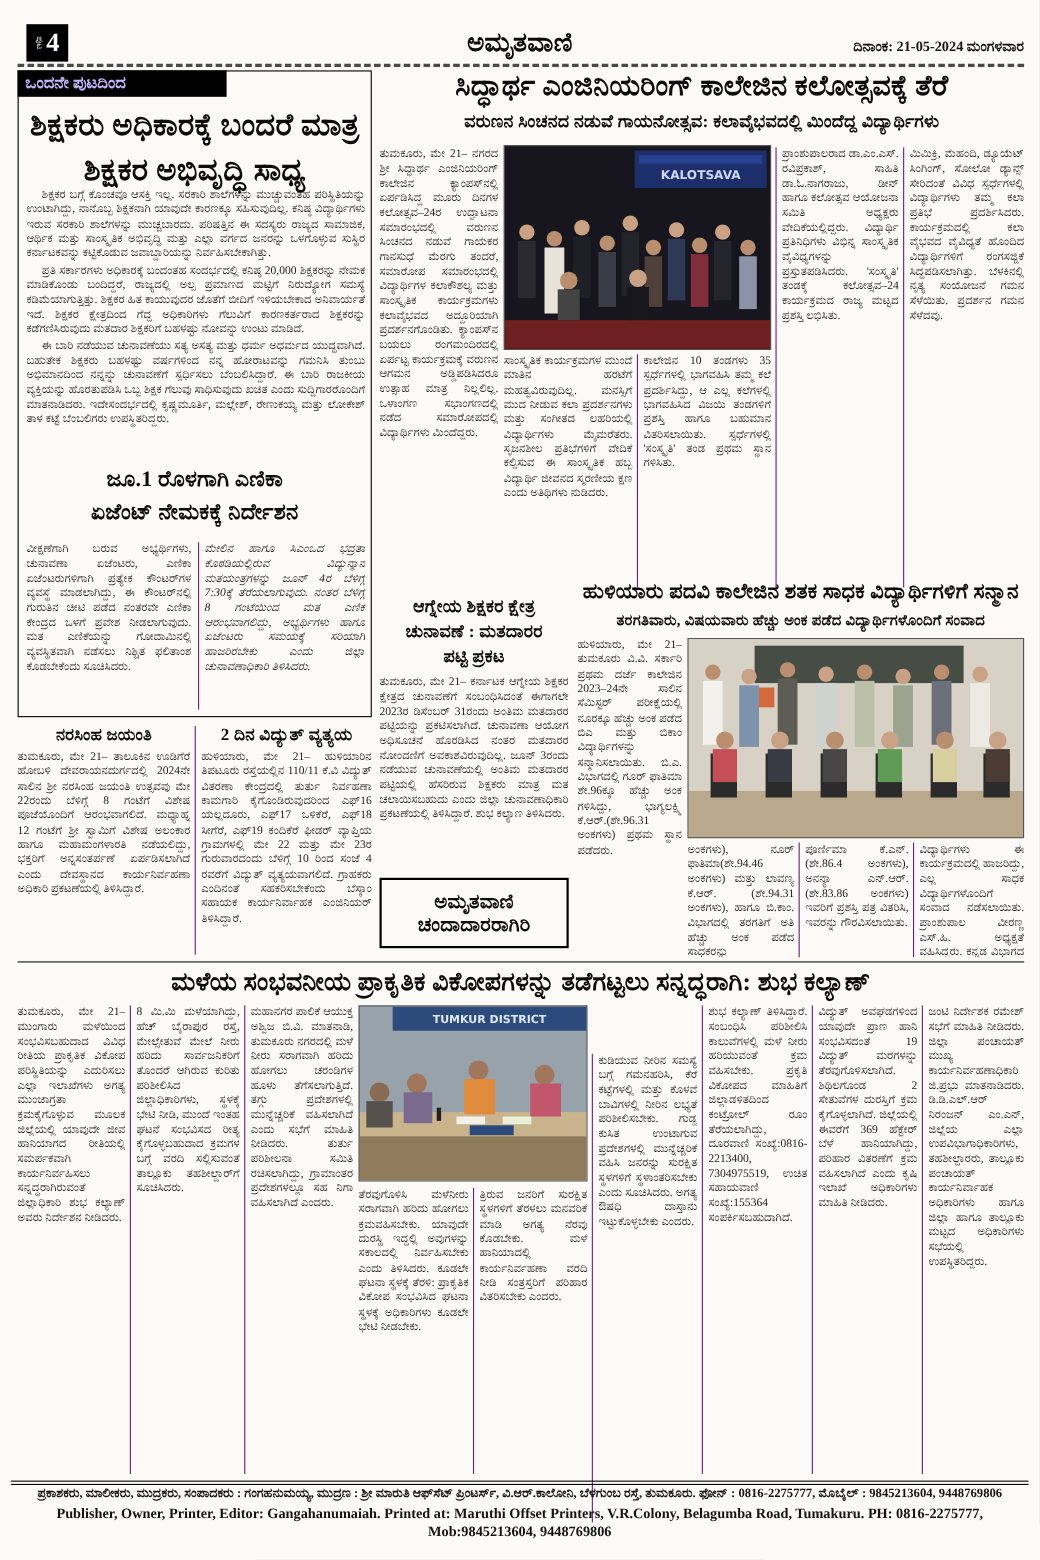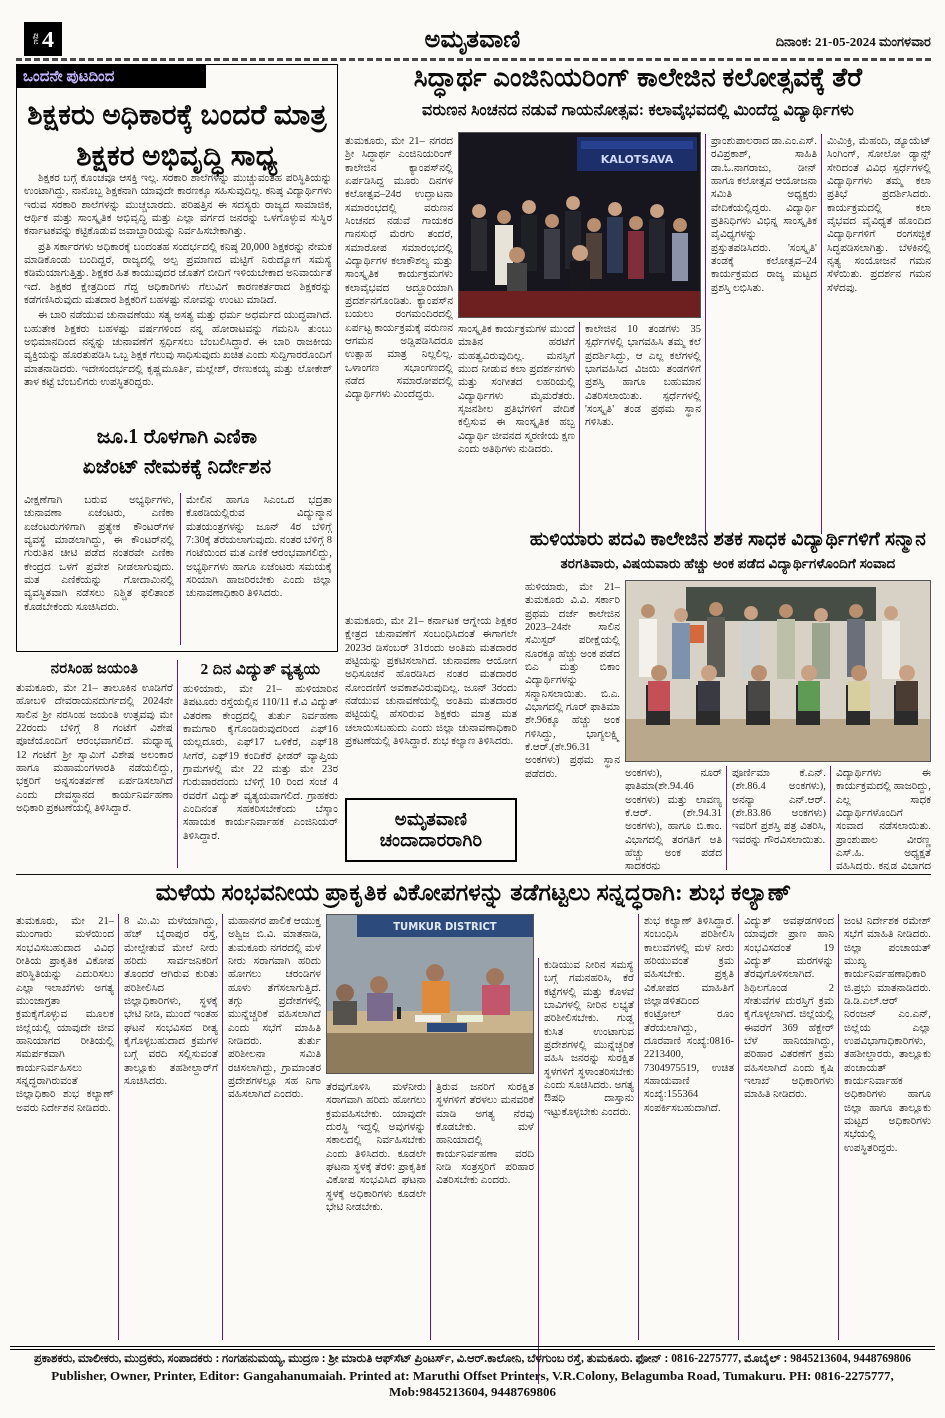--- a/index.html
+++ b/index.html
@@ -46,21 +46,21 @@
     <div class="abs body-text" style="left:7px;top:106px;width:308px;height:246px;">
       <p>ಶಿಕ್ಷಕರ ಬಗ್ಗೆ ಕೊಂಚವೂ ಆಸಕ್ತಿ ಇಲ್ಲ. ಸರಕಾರಿ ಶಾಲೆಗಳನ್ನು ಮುಚ್ಚುವಂತಹ ಪರಿಸ್ಥಿತಿಯನ್ನು ಉಂಟಾಗಿದ್ದು, ನಾನೊಬ್ಬ ಶಿಕ್ಷಕನಾಗಿ ಯಾವುದೇ ಕಾರಣಕ್ಕೂ ಸಹಿಸುವುದಿಲ್ಲ. ಕನಿಷ್ಠ ವಿದ್ಯಾರ್ಥಿಗಳು ಇರುವ ಸರಕಾರಿ ಶಾಲೆಗಳನ್ನು ಮುಚ್ಚಬಾರದು. ಪರಿಷತ್ತಿನ ಈ ಸದಸ್ಯರು ರಾಜ್ಯದ ಸಾಮಾಜಿಕ, ಆರ್ಥಿಕ ಮತ್ತು ಸಾಂಸ್ಕೃತಿಕ ಅಭಿವೃದ್ಧಿ ಮತ್ತು ಎಲ್ಲಾ ವರ್ಗದ ಜನರನ್ನು ಒಳಗೊಳ್ಳುವ ಸುಸ್ಥಿರ ಕರ್ನಾಟಕವನ್ನು ಕಟ್ಟಿಕೊಡುವ ಜವಾಬ್ದಾರಿಯನ್ನು ನಿರ್ವಹಿಸಬೇಕಾಗಿತ್ತು.</p>
       <p>ಪ್ರತಿ ಸರ್ಕಾರಗಳು ಅಧಿಕಾರಕ್ಕೆ ಬಂದಂತಹ ಸಂದರ್ಭದಲ್ಲಿ ಕನಿಷ್ಠ 20,000 ಶಿಕ್ಷಕರನ್ನು ನೇಮಕ ಮಾಡಿಕೊಂಡು ಬಂದಿದ್ದರೆ, ರಾಜ್ಯದಲ್ಲಿ ಅಲ್ಪ ಪ್ರಮಾಣದ ಮಟ್ಟಿಗೆ ನಿರುದ್ಯೋಗ ಸಮಸ್ಯೆ ಕಡಿಮೆಯಾಗುತ್ತಿತ್ತು. ಶಿಕ್ಷಕರ ಹಿತ ಕಾಯುವುದರ ಜೊತೆಗೆ ಬೀದಿಗೆ ಇಳಿಯಬೇಕಾದ ಅನಿವಾರ್ಯತೆ ಇದೆ. ಶಿಕ್ಷಕರ ಕ್ಷೇತ್ರದಿಂದ ಗೆದ್ದ ಅಧಿಕಾರಿಗಳು ಗೆಲುವಿಗೆ ಕಾರಣಕರ್ತರಾದ ಶಿಕ್ಷಕರನ್ನು ಕಡೆಗಣಿಸಿರುವುದು ಮತದಾರ ಶಿಕ್ಷಕರಿಗೆ ಬಹಳಷ್ಟು ನೋವನ್ನು ಉಂಟು ಮಾಡಿದೆ.</p>
       <p>ಈ ಬಾರಿ ನಡೆಯುವ ಚುನಾವಣೆಯು ಸತ್ಯ ಅಸತ್ಯ ಮತ್ತು ಧರ್ಮ ಅಧರ್ಮದ ಯುದ್ಧವಾಗಿದೆ. ಬಹುತೇಕ ಶಿಕ್ಷಕರು ಬಹಳಷ್ಟು ವರ್ಷಗಳಿಂದ ನನ್ನ ಹೋರಾಟವನ್ನು ಗಮನಿಸಿ ತುಂಬು ಅಭಿಮಾನದಿಂದ ನನ್ನನ್ನು ಚುನಾವಣೆಗೆ ಸ್ಪರ್ಧಿಸಲು ಬೆಂಬಲಿಸಿದ್ದಾರೆ. ಈ ಬಾರಿ ರಾಜಕೀಯ ವ್ಯಕ್ತಿಯನ್ನು ಹೊರತುಪಡಿಸಿ ಒಬ್ಬ ಶಿಕ್ಷಕ ಗೆಲುವು ಸಾಧಿಸುವುದು ಖಚಿತ ಎಂದು ಸುದ್ದಿಗಾರರೊಂದಿಗೆ ಮಾತನಾಡಿದರು. ಇದೇಸಂದರ್ಭದಲ್ಲಿ ಕೃಷ್ಣಮೂರ್ತಿ, ಮಲ್ಲೇಶ್, ರೇಣುಕಯ್ಯ ಮತ್ತು ಲೋಕೇಶ್ ತಾಳ ಕಟ್ಟೆ ಬೆಂಬಲಿಗರು ಉಪಸ್ಥಿತರಿದ್ದರು.</p>
     </div>
     <div class="abs center headline" style="left:4px;top:356px;width:312px;font-size:20px;line-height:1.5;">
       <div>ಜೂ.1 ರೊಳಗಾಗಿ ಎಣಿಕಾ</div>
       <div>ಏಜೆಂಟ್ ನೇಮಕಕ್ಕೆ ನಿರ್ದೇಶನ</div>
     </div>
     <div class="abs body-text" style="left:7px;top:428px;width:150px;height:152px;">ವೀಕ್ಷಣೆಗಾಗಿ ಬರುವ ಅಭ್ಯರ್ಥಿಗಳು, ಚುನಾವಣಾ ಏಜೆಂಟರು, ಎಣಿಕಾ ಏಜೆಂಟರುಗಳಿಗಾಗಿ ಪ್ರತ್ಯೇಕ ಕೌಂಟರ್‌ಗಳ ವ್ಯವಸ್ಥೆ ಮಾಡಲಾಗಿದ್ದು, ಈ ಕೌಂಟರ್‌ನಲ್ಲಿ ಗುರುತಿನ ಚೀಟಿ ಪಡೆದ ನಂತರವೇ ಎಣಿಕಾ ಕೇಂದ್ರದ ಒಳಗೆ ಪ್ರವೇಶ ನೀಡಲಾಗುವುದು. ಮತ ಎಣಿಕೆಯನ್ನು ಗೋದಾಮಿನಲ್ಲಿ ವ್ಯವಸ್ಥಿತವಾಗಿ ನಡೆಸಲು ನಿಶ್ಚಿತ ಫಲಿತಾಂಶ ಕೊಡಬೇಕೆಂದು ಸೂಚಿಸಿದರು.</div>
-    <div class="abs body-text vline" style="left:163px;top:428px;width:152px;height:152px;padding-left:5px;">ಮೇಲಿನ ಹಾಗೂ ಸಿಎಂಒದ ಭದ್ರತಾ ಕೊಠಡಿಯಲ್ಲಿರುವ ವಿದ್ಯುನ್ಮಾನ ಮತಯಂತ್ರಗಳನ್ನು ಜೂನ್ 4ರ ಬೆಳಿಗ್ಗೆ 7:30ಕ್ಕೆ ತೆರೆಯಲಾಗುವುದು. ನಂತರ ಬೆಳಿಗ್ಗೆ 8 ಗಂಟೆಯಿಂದ ಮತ ಎಣಿಕೆ ಆರಂಭವಾಗಲಿದ್ದು, ಅಭ್ಯರ್ಥಿಗಳು ಹಾಗೂ ಏಜೆಂಟರು ಸಮಯಕ್ಕೆ ಸರಿಯಾಗಿ ಹಾಜರಿರಬೇಕು ಎಂದು ಜಿಲ್ಲಾ ಚುನಾವಣಾಧಿಕಾರಿ ತಿಳಿಸಿದರು.</div>
+    <div class="abs body-text vline" style="left:163px;top:428px;width:152px;height:152px;padding-left:5px;font-style:italic;">ಮೇಲಿನ ಹಾಗೂ ಸಿಎಂಒದ ಭದ್ರತಾ ಕೊಠಡಿಯಲ್ಲಿರುವ ವಿದ್ಯುನ್ಮಾನ ಮತಯಂತ್ರಗಳನ್ನು ಜೂನ್ 4ರ ಬೆಳಿಗ್ಗೆ 7:30ಕ್ಕೆ ತೆರೆಯಲಾಗುವುದು. ನಂತರ ಬೆಳಿಗ್ಗೆ 8 ಗಂಟೆಯಿಂದ ಮತ ಎಣಿಕೆ ಆರಂಭವಾಗಲಿದ್ದು, ಅಭ್ಯರ್ಥಿಗಳು ಹಾಗೂ ಏಜೆಂಟರು ಸಮಯಕ್ಕೆ ಸರಿಯಾಗಿ ಹಾಜರಿರಬೇಕು ಎಂದು ಜಿಲ್ಲಾ ಚುನಾವಣಾಧಿಕಾರಿ ತಿಳಿಸಿದರು.</div>
   </div>
 
   <div class="abs" style="left:16px;top:660px;width:157px;height:208px;">
     <div class="center headline" style="font-size:15px;">ನರಸಿಂಹ ಜಯಂತಿ</div>
     <div class="body-text" style="margin-top:4px;height:184px;">ತುಮಕೂರು, ಮೇ 21– ತಾಲೂಕಿನ ಊಡಿಗೆರೆ ಹೋಬಳಿ ದೇವರಾಯನದುರ್ಗದಲ್ಲಿ 2024ನೇ ಸಾಲಿನ ಶ್ರೀ ನರಸಿಂಹ ಜಯಂತಿ ಉತ್ಸವವು ಮೇ 22ರಂದು ಬೆಳಿಗ್ಗೆ 8 ಗಂಟೆಗೆ ವಿಶೇಷ ಪೂಜೆಯೊಂದಿಗೆ ಆರಂಭವಾಗಲಿದೆ. ಮಧ್ಯಾಹ್ನ 12 ಗಂಟೆಗೆ ಶ್ರೀ ಸ್ವಾಮಿಗೆ ವಿಶೇಷ ಅಲಂಕಾರ ಹಾಗೂ ಮಹಾಮಂಗಳಾರತಿ ನಡೆಯಲಿದ್ದು, ಭಕ್ತರಿಗೆ ಅನ್ನಸಂತರ್ಪಣೆ ಏರ್ಪಡಿಸಲಾಗಿದೆ ಎಂದು ದೇವಸ್ಥಾನದ ಕಾರ್ಯನಿರ್ವಹಣಾ ಅಧಿಕಾರಿ ಪ್ರಕಟಣೆಯಲ್ಲಿ ತಿಳಿಸಿದ್ದಾರೆ.</div>
   </div>
   <div class="abs vline" style="left:177px;top:660px;width:161px;height:208px;padding-left:5px;">
     <div class="center headline" style="font-size:15.5px;">2 ದಿನ ವಿದ್ಯುತ್ ವ್ಯತ್ಯಯ</div>
     <div class="body-text" style="margin-top:4px;height:184px;">ಹುಳಿಯಾರು, ಮೇ 21– ಹುಳಿಯಾರಿನ ತಿಪಟೂರು ರಸ್ತೆಯಲ್ಲಿನ 110/11 ಕೆ.ವಿ ವಿದ್ಯುತ್ ವಿತರಣಾ ಕೇಂದ್ರದಲ್ಲಿ ತುರ್ತು ನಿರ್ವಹಣಾ ಕಾಮಗಾರಿ ಕೈಗೊಂಡಿರುವುದರಿಂದ ಎಫ್‌16 ಯಲ್ಲದೂರು, ಎಫ್‌17 ಒಳಿಕೆರೆ, ಎಫ್‌18 ಸೀಗೆರೆ, ಎಫ್‌19 ಕಂದಿಕೆರೆ ಫೀಡರ್ ವ್ಯಾಪ್ತಿಯ ಗ್ರಾಮಗಳಲ್ಲಿ ಮೇ 22 ಮತ್ತು ಮೇ 23ರ ಗುರುವಾರದಂದು ಬೆಳಿಗ್ಗೆ 10 ರಿಂದ ಸಂಜೆ 4 ರವರೆಗೆ ವಿದ್ಯುತ್ ವ್ಯತ್ಯಯವಾಗಲಿದೆ. ಗ್ರಾಹಕರು ಎಂದಿನಂತೆ ಸಹಕರಿಸಬೇಕೆಂದು ಬೆಸ್ಕಾಂ ಸಹಾಯಕ ಕಾರ್ಯನಿರ್ವಾಹಕ ಎಂಜಿನಿಯರ್ ತಿಳಿಸಿದ್ದಾರೆ.</div>
   </div>
@@ -103,20 +103,25 @@
         <circle cx="58" cy="122" r="8" fill="#b98f70"></circle>
           <rect x="48" y="130" width="20" height="28" fill="#444"></rect>
       </g>
     </svg>
   </div>
   <div class="abs body-text" style="left:458px;top:322px;width:117px;height:212px;">ಸಾಂಸ್ಕೃತಿಕ ಕಾರ್ಯಕ್ರಮಗಳ ಮುಂದೆ ಮಾತಿನ ಹರಟೆಗೆ ಮಹತ್ವವಿರುವುದಿಲ್ಲ. ಮನಸ್ಸಿಗೆ ಮುದ ನೀಡುವ ಕಲಾ ಪ್ರದರ್ಶನಗಳು ಮತ್ತು ಸಂಗೀತದ ಲಹರಿಯಲ್ಲಿ ವಿದ್ಯಾರ್ಥಿಗಳು ಮೈಮರೆತರು. ಸೃಜನಶೀಲ ಪ್ರತಿಭೆಗಳಿಗೆ ವೇದಿಕೆ ಕಲ್ಪಿಸುವ ಈ ಸಾಂಸ್ಕೃತಿಕ ಹಬ್ಬ ವಿದ್ಯಾರ್ಥಿ ಜೀವನದ ಸ್ಮರಣೀಯ ಕ್ಷಣ ಎಂದು ಅತಿಥಿಗಳು ನುಡಿದರು.</div>
   <div class="abs body-text vline" style="left:579px;top:322px;width:122px;height:212px;padding-left:5px;">ಕಾಲೇಜಿನ 10 ತಂಡಗಳು 35 ಸ್ಪರ್ಧೆಗಳಲ್ಲಿ ಭಾಗವಹಿಸಿ ತಮ್ಮ ಕಲೆ ಪ್ರದರ್ಶಿಸಿದ್ದು, ಆ ಎಲ್ಲ ಕಲೆಗಳಲ್ಲಿ ಭಾಗವಹಿಸಿದ ವಿಜಯಿ ತಂಡಗಳಿಗೆ ಪ್ರಶಸ್ತಿ ಹಾಗೂ ಬಹುಮಾನ ವಿತರಿಸಲಾಯಿತು. ಸ್ಪರ್ಧೆಗಳಲ್ಲಿ 'ಸಂಸ್ಕೃತಿ' ತಂಡ ಪ್ರಥಮ ಸ್ಥಾನ ಗಳಿಸಿತು.</div>
   <div class="abs body-text vline" style="left:705px;top:134px;width:112px;height:400px;padding-left:5px;">ಪ್ರಾಂಶುಪಾಲರಾದ ಡಾ.ಎಂ.ಎಸ್. ರವಿಪ್ರಕಾಶ್, ಸಾಹಿತಿ ಡಾ.ಓ.ನಾಗರಾಜು, ಡೀನ್ ಹಾಗೂ ಕಲೋತ್ಸವ ಆಯೋಜನಾ ಸಮಿತಿ ಅಧ್ಯಕ್ಷರು ವೇದಿಕೆಯಲ್ಲಿದ್ದರು. ವಿದ್ಯಾರ್ಥಿ ಪ್ರತಿನಿಧಿಗಳು ವಿಭಿನ್ನ ಸಾಂಸ್ಕೃತಿಕ ವೈವಿಧ್ಯಗಳನ್ನು ಪ್ರಸ್ತುತಪಡಿಸಿದರು. 'ಸಂಸ್ಕೃತಿ' ತಂಡಕ್ಕೆ ಕಲೋತ್ಸವ–24 ಕಾರ್ಯಕ್ರಮದ ರಾಜ್ಯ ಮಟ್ಟದ ಪ್ರಶಸ್ತಿ ಲಭಿಸಿತು.</div>
   <div class="abs body-text vline" style="left:821px;top:134px;width:110px;height:400px;padding-left:5px;">ಮಿಮಿಕ್ರಿ, ಮೆಹಂದಿ, ಡ್ಯೂಯೆಟ್ ಸಿಂಗಿಂಗ್, ಸೋಲೋ ಡ್ಯಾನ್ಸ್ ಸೇರಿದಂತೆ ವಿವಿಧ ಸ್ಪರ್ಧೆಗಳಲ್ಲಿ ವಿದ್ಯಾರ್ಥಿಗಳು ತಮ್ಮ ಕಲಾ ಪ್ರತಿಭೆ ಪ್ರದರ್ಶಿಸಿದರು. ಕಾರ್ಯಕ್ರಮದಲ್ಲಿ ಕಲಾ ವೈಭವದ ವೈವಿಧ್ಯತೆ ಹೊಂದಿದ ವಿದ್ಯಾರ್ಥಿಗಳಿಗೆ ರಂಗಸಜ್ಜಿಕೆ ಸಿದ್ಧಪಡಿಸಲಾಗಿತ್ತು. ಬೆಳಕಿನಲ್ಲಿ ನೃತ್ಯ ಸಂಯೋಜನೆ ಗಮನ ಸೆಳೆಯಿತು. ಪ್ರದರ್ಶನ ಗಮನ ಸೆಳೆದವು.</div>
 
+  <div class="abs center headline" style="left:345px;top:540px;width:172px;font-size:16px;line-height:1.45;">
+    <div>ಆಗ್ನೇಯ ಶಿಕ್ಷಕರ ಕ್ಷೇತ್ರ</div>
+    <div>ಚುನಾವಣೆ : ಮತದಾರರ</div>
+    <div>ಪಟ್ಟಿ ಪ್ರಕಟ</div>
+  </div>
   <div class="abs body-text" style="left:345px;top:614px;width:172px;height:178px;">ತುಮಕೂರು, ಮೇ 21– ಕರ್ನಾಟಕ ಆಗ್ನೇಯ ಶಿಕ್ಷಕರ ಕ್ಷೇತ್ರದ ಚುನಾವಣೆಗೆ ಸಂಬಂಧಿಸಿದಂತೆ ಈಗಾಗಲೇ 2023ರ ಡಿಸೆಂಬರ್ 31ರಂದು ಅಂತಿಮ ಮತದಾರರ ಪಟ್ಟಿಯನ್ನು ಪ್ರಕಟಿಸಲಾಗಿದೆ. ಚುನಾವಣಾ ಆಯೋಗ ಅಧಿಸೂಚನೆ ಹೊರಡಿಸಿದ ನಂತರ ಮತದಾರರ ನೋಂದಣಿಗೆ ಅವಕಾಶವಿರುವುದಿಲ್ಲ. ಜೂನ್ 3ರಂದು ನಡೆಯುವ ಚುನಾವಣೆಯಲ್ಲಿ ಅಂತಿಮ ಮತದಾರರ ಪಟ್ಟಿಯಲ್ಲಿ ಹೆಸರಿರುವ ಶಿಕ್ಷಕರು ಮಾತ್ರ ಮತ ಚಲಾಯಿಸಬಹುದು ಎಂದು ಜಿಲ್ಲಾ ಚುನಾವಣಾಧಿಕಾರಿ ಪ್ರಕಟಣೆಯಲ್ಲಿ ತಿಳಿಸಿದ್ದಾರೆ. ಶುಭ ಕಲ್ಯಾಣ ತಿಳಿಸಿದರು.</div>
   <div class="abs sub-box" style="left:345px;top:798px;width:172px;height:64px;">
     <div class="headline" style="font-size:18px;">ಅಮೃತವಾಣಿ</div>
     <div class="headline" style="font-size:18px;">ಚಂದಾದಾರರಾಗಿರಿ</div>
   </div>
 
   <div class="abs center headline" style="left:525px;top:528px;width:406px;font-size:19px;">ಹುಳಿಯಾರು ಪದವಿ ಕಾಲೇಜಿನ ಶತಕ ಸಾಧಕ ವಿದ್ಯಾರ್ಥಿಗಳಿಗೆ ಸನ್ಮಾನ</div>
   <div class="abs center headline" style="left:525px;top:556px;width:406px;font-size:13.5px;font-weight:600;">ತರಗತಿವಾರು, ವಿಷಯವಾರು ಹೆಚ್ಚು ಅಂಕ ಪಡೆದ ವಿದ್ಯಾರ್ಥಿಗಳೊಂದಿಗೆ ಸಂವಾದ</div>
   <div class="abs body-text" style="left:525px;top:580px;width:95px;height:290px;">ಹುಳಿಯಾರು, ಮೇ 21– ತುಮಕೂರು ವಿ.ವಿ. ಸರ್ಕಾರಿ ಪ್ರಥಮ ದರ್ಜೆ ಕಾಲೇಜಿನ 2023–24ನೇ ಸಾಲಿನ ಸೆಮಿಸ್ಟರ್ ಪರೀಕ್ಷೆಯಲ್ಲಿ ನೂರಕ್ಕೂ ಹೆಚ್ಚು ಅಂಕ ಪಡೆದ ಬಿಎ ಮತ್ತು ಬಿಕಾಂ ವಿದ್ಯಾರ್ಥಿಗಳನ್ನು ಸನ್ಮಾನಿಸಲಾಯಿತು. ಬಿ.ಎ. ವಿಭಾಗದಲ್ಲಿ ಗೂರ್ ಫಾತಿಮಾ ಶೇ.96ಕ್ಕೂ ಹೆಚ್ಚು ಅಂಕ ಗಳಿಸಿದ್ದು, ಭಾಗ್ಯಲಕ್ಷ್ಮಿ ಕೆ.ಆರ್.(ಶೇ.96.31 ಅಂಕಗಳು) ಪ್ರಥಮ ಸ್ಥಾನ ಪಡೆದರು.</div>
 

